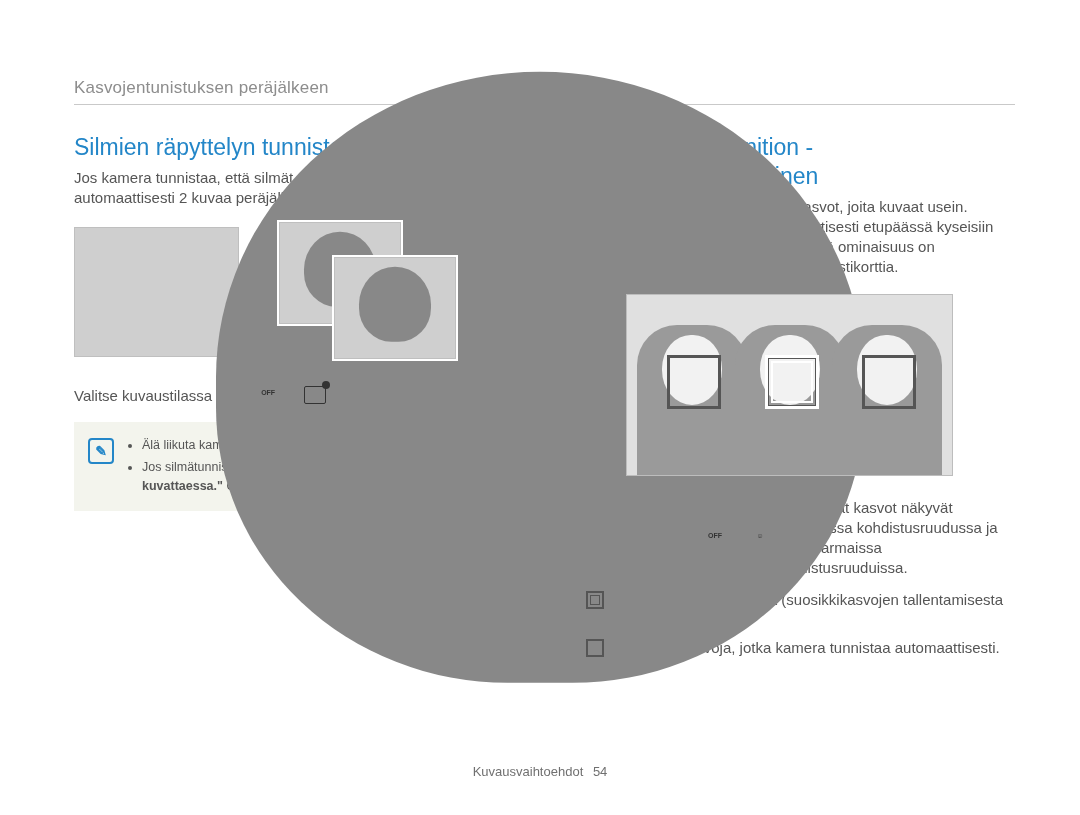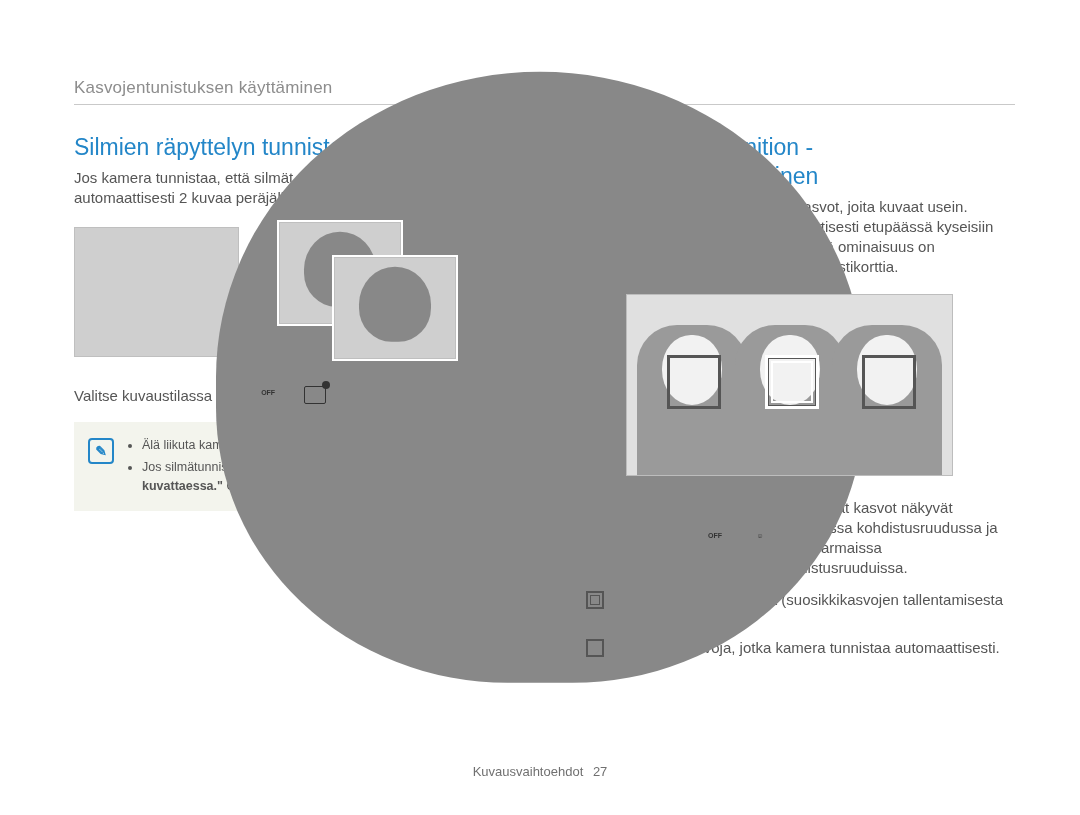--- a/index.html
+++ b/index.html
@@ -242,21 +242,21 @@
     font-size: 13px;
     color: #707070;
   }
   .footer .pn { margin-left: 6px; }
 </style>
 </head>
 <body>
 
 <div class="page">
 
-  <div class="page-header">Kasvojentunistuksen käyttäminen</div>
+  <div class="page-header">Kasvojentunistuksen peräjälkeen</div>
 
   <div class="columns">
 
     <div class="col">
       <h2 class="h-blue">Silmien räpyttelyn tunnistaminen</h2>
       <div class="body-text">Jos kamera tunnistaa, että silmät ovat suljetut, se ottaa automaattisesti 2 kuvaa peräjälkeen.</div>
 
       <div class="blink-row">
         <div class="portrait big-portrait">
           <div class="face"></div>
@@ -351,16 +351,16 @@
             <span>: Osoittaa kasvoja, jotka kamera tunnistaa automaattisesti.</span>
           </div>
         </div>
       </div>
     </div>
 
   </div>
 
   <div class="footer">
     <span>Kuvausvaihtoehdot</span>
-    <span class="pn">27</span>
+    <span class="pn">54</span>
   </div>
 
 </div>
 
 </body></html>

